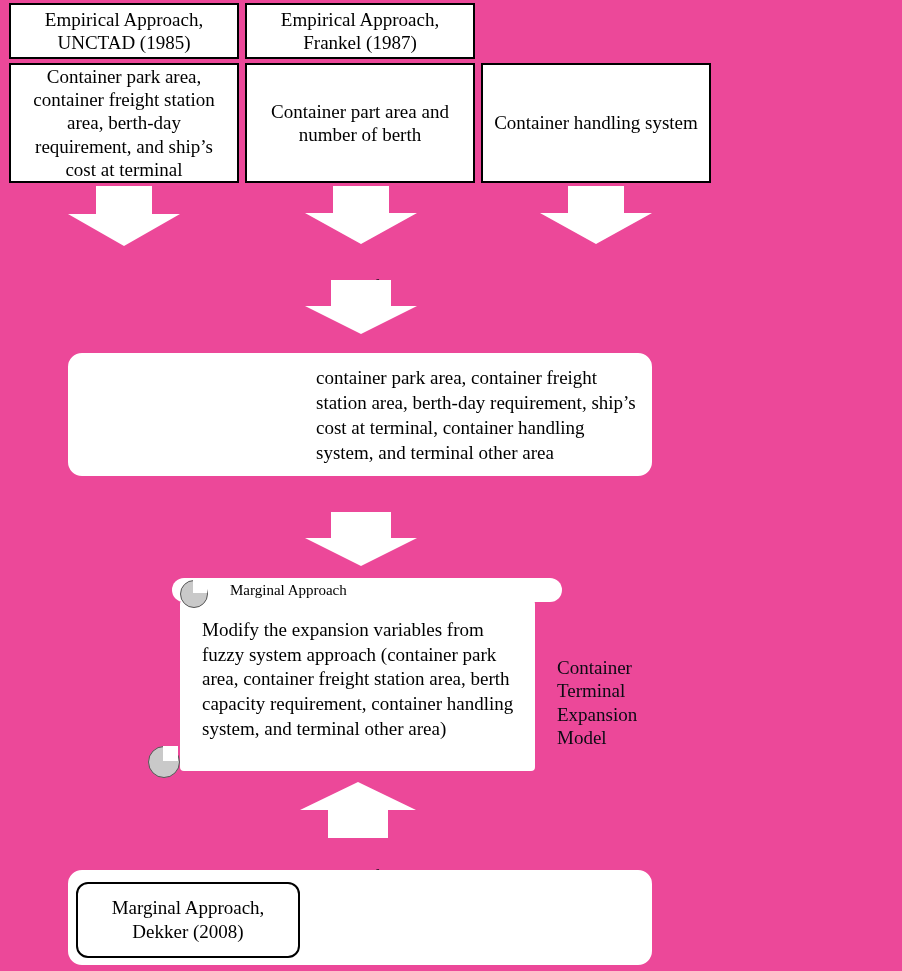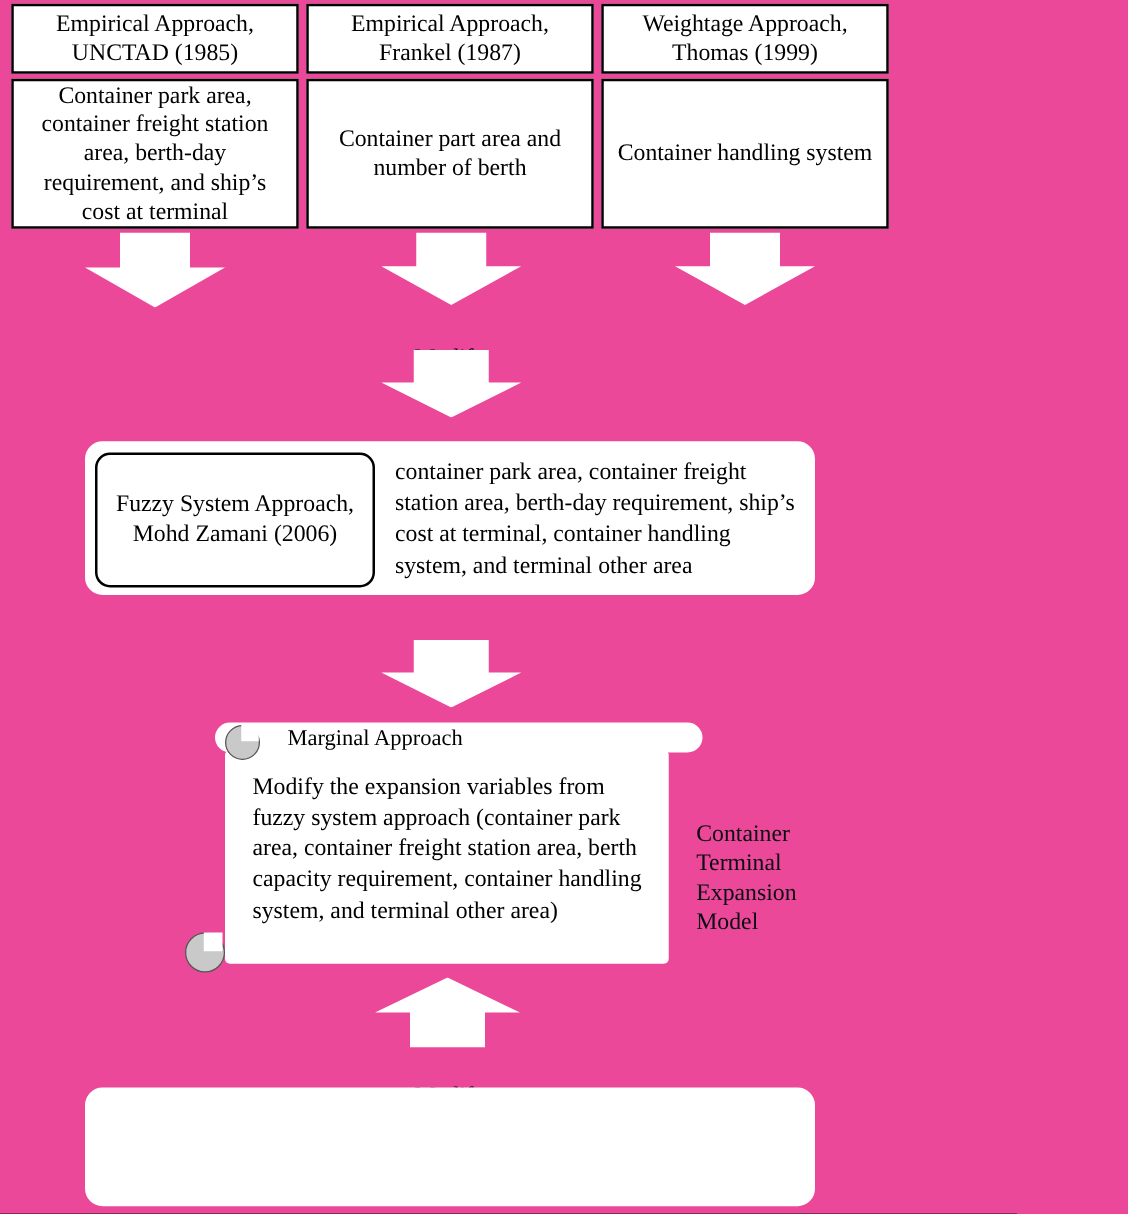--- a/index.html
+++ b/index.html
@@ -68,21 +68,21 @@
 
   
   .note-title-bar {
     position: absolute;
     background: #ffffff;
     border-radius: 13px;
     box-sizing: border-box;
     display: flex;
     align-items: center;
     color: #000000;
-    font-size: 18px;
+    font-size: 15px;
   }
   .note-title-label {
     margin-left: 58px;
   }
   .note-body {
     position: absolute;
     background: #ffffff;
     border-radius: 4px;
     box-sizing: border-box;
     color: #000000;
@@ -132,24 +132,20 @@
   <div class="node rect-box" style="left:9px; top:3px; width:230px; height:56px;">
     <span style="white-space:pre-line;">Empirical Approach,
 UNCTAD (1985)</span>
   </div>
 
   <div class="node rect-box" style="left:245px; top:3px; width:230px; height:56px;">
     <span style="white-space:pre-line;">Empirical Approach,
 Frankel (1987)</span>
   </div>
 
-  <div class="node rect-box" style="left:481px; top:3px; width:230px; height:56px;">
-    <span style="white-space:pre-line;">Weightage Approach,
-Thomas (1999)</span>
-  </div>
 
   <div class="node rect-box" style="left:9px; top:63px; width:230px; height:120px;">
     <span>Container park area, container freight station area, berth-day requirement, and ship’s cost at terminal</span>
   </div>
 
   <div class="node rect-box" style="left:481px; top:63px; width:230px; height:120px;">
     <span>Container handling system</span>
   </div>
 
   <div class="node rect-box" style="left:245px; top:63px; width:230px; height:120px;">
@@ -171,24 +167,20 @@
   <div class="dim-label" style="left:300px; top:252px; width:120px;">
     <span>Modify</span>
   </div>
 
   <svg class="arrow-svg" style="left:305px; top:280px;" width="112" height="54" viewBox="0 0 112 54">
     <polygon points="26,0 86,0 86,26 112,26 56,54 0,26 26,26" fill="#ffffff"></polygon>
   </svg>
 
   <div class="node panel" style="left:68px; top:353px; width:584px; height:123px;">
 
-    <div class="panel-inner-box" style="left:6px; top:7px; width:224px; height:108px;">
-      <span style="white-space:pre-line;">Fuzzy System Approach,
-Mohd Zamani (2006)</span>
-    </div>
 
     <div class="panel-text" style="left:246px; top:10px; width:330px;">
       <span>container park area, container freight station area, berth-day requirement, ship’s cost at terminal, container handling system, and terminal other area</span>
     </div>
   </div>
 
   <div class="dim-label" style="left:300px; top:486px; width:120px;">
     <span>Modify</span>
   </div>
 
@@ -220,16 +212,20 @@
   <svg class="arrow-svg" style="left:300px; top:782px;" width="116" height="56" viewBox="0 0 116 56">
     <polygon points="58,0 116,28 88,28 88,56 28,56 28,28 0,28" fill="#ffffff"></polygon>
   </svg>
 
   <div class="dim-label" style="left:300px; top:842px; width:120px;">
     <span>Modify</span>
   </div>
 
   <div class="node panel" style="left:68px; top:870px; width:584px; height:95px;">
 
+    <div class="panel-inner-box" style="left:6px; top:10px; width:224px; height:76px;">
+      <span style="white-space:pre-line;">Marginal Approach,
+Dekker (2008)</span>
+    </div>
 
   </div>
 
 </div>
 
 </body></html>

